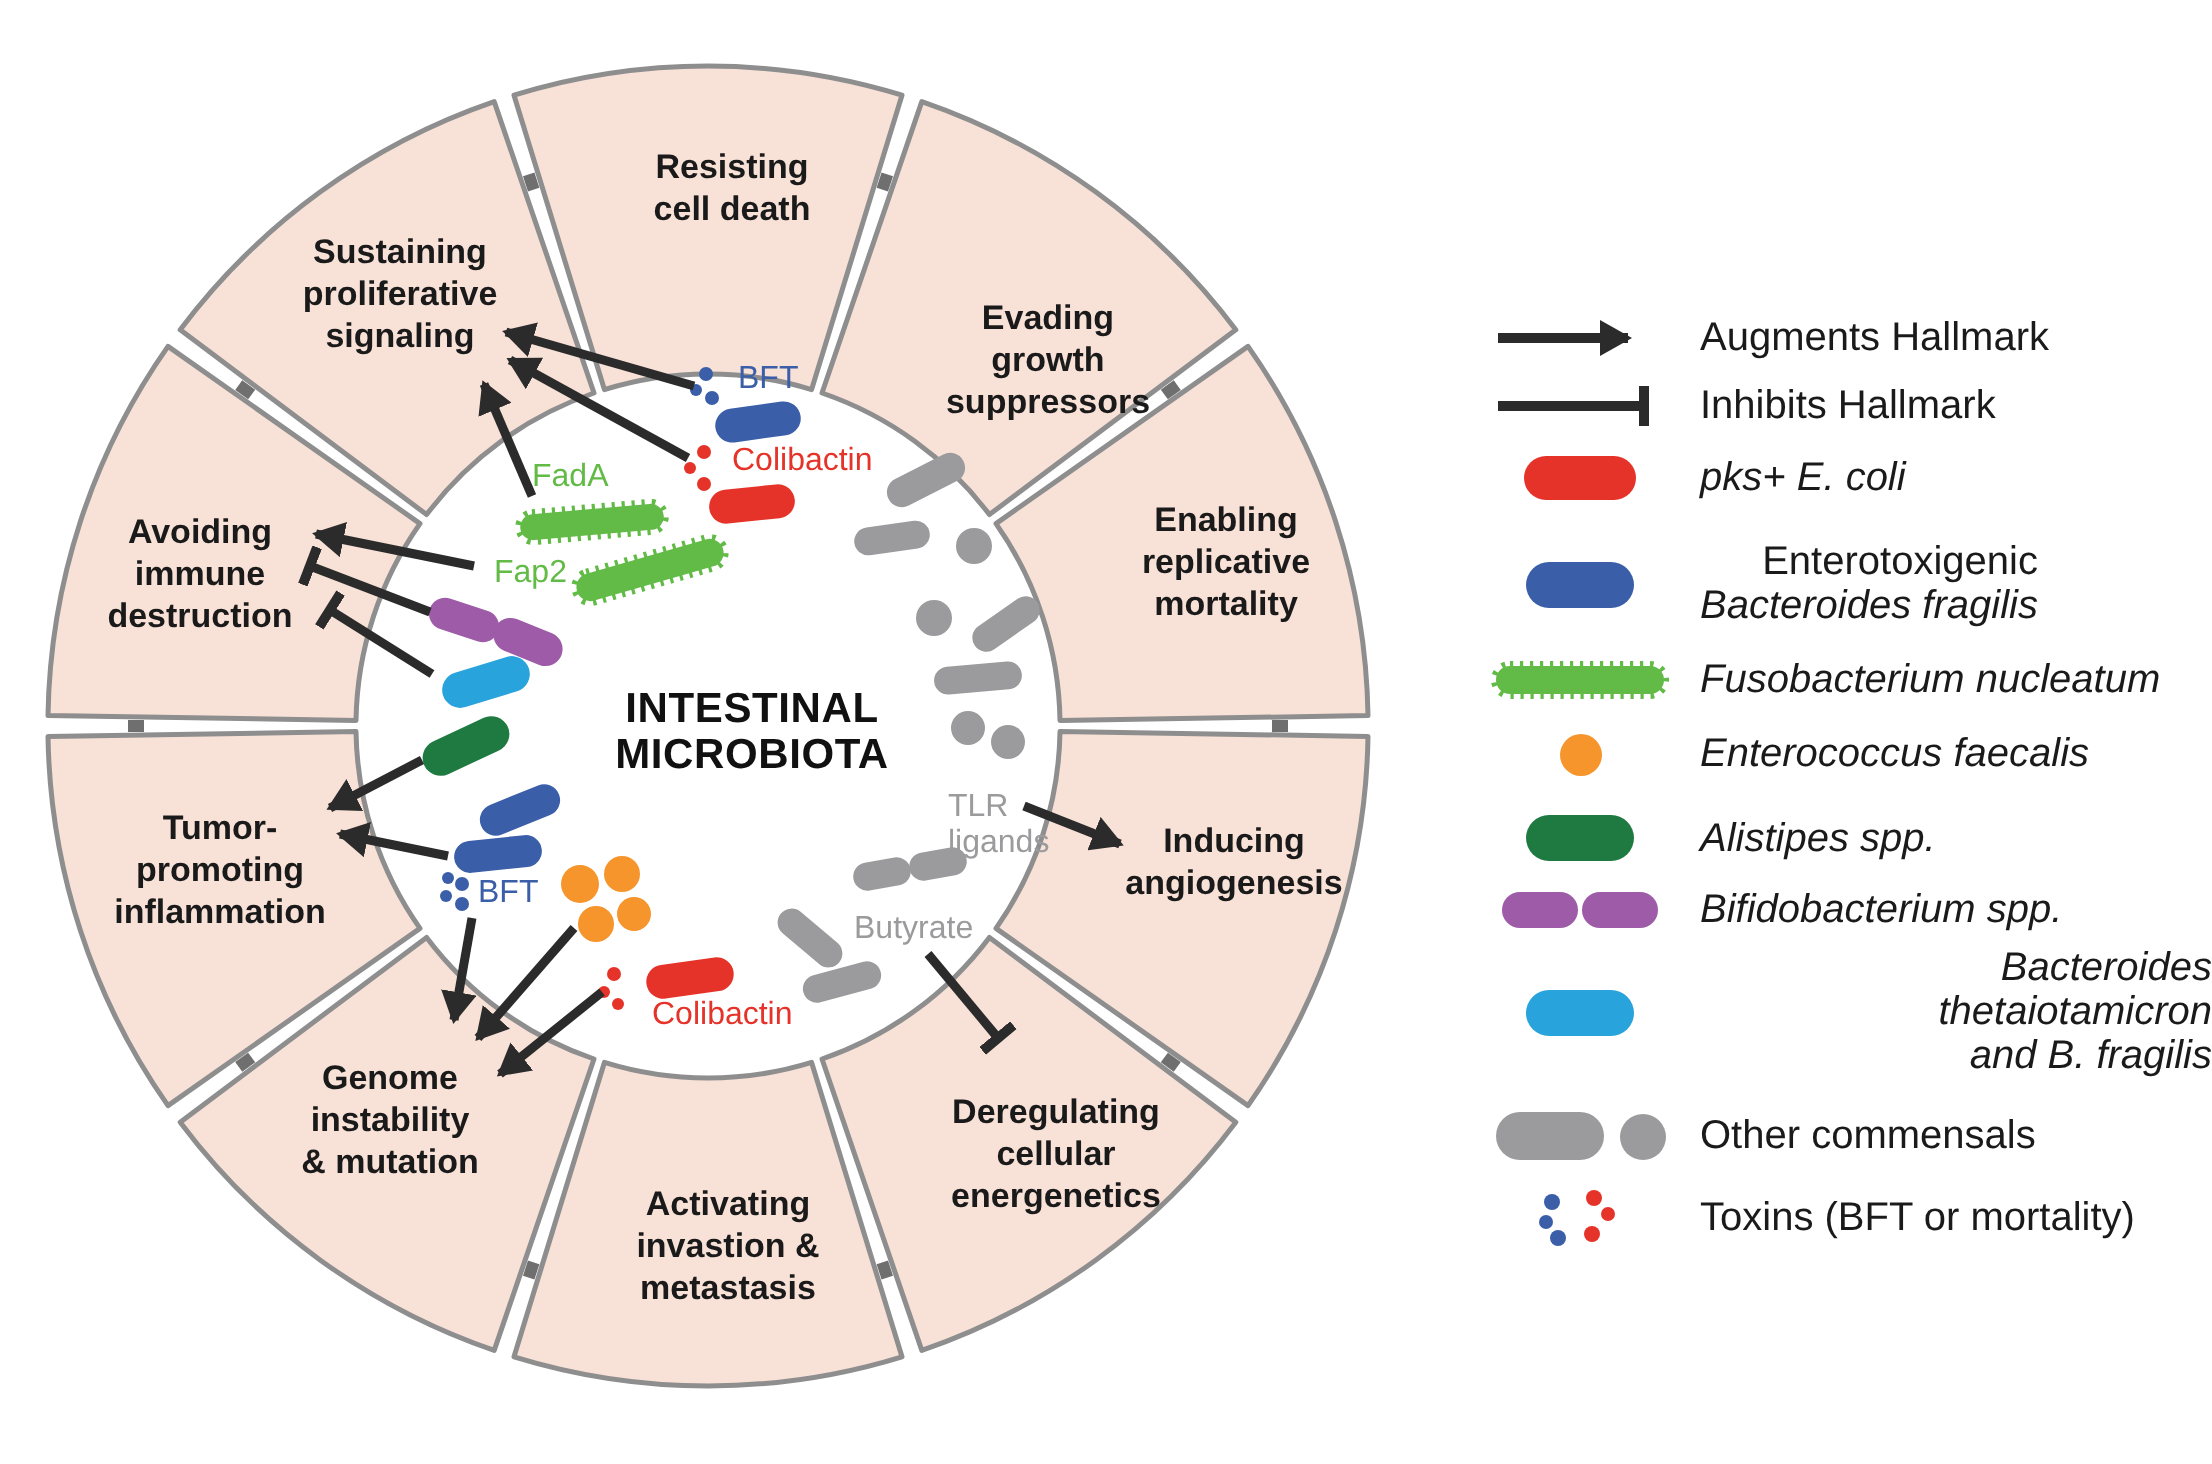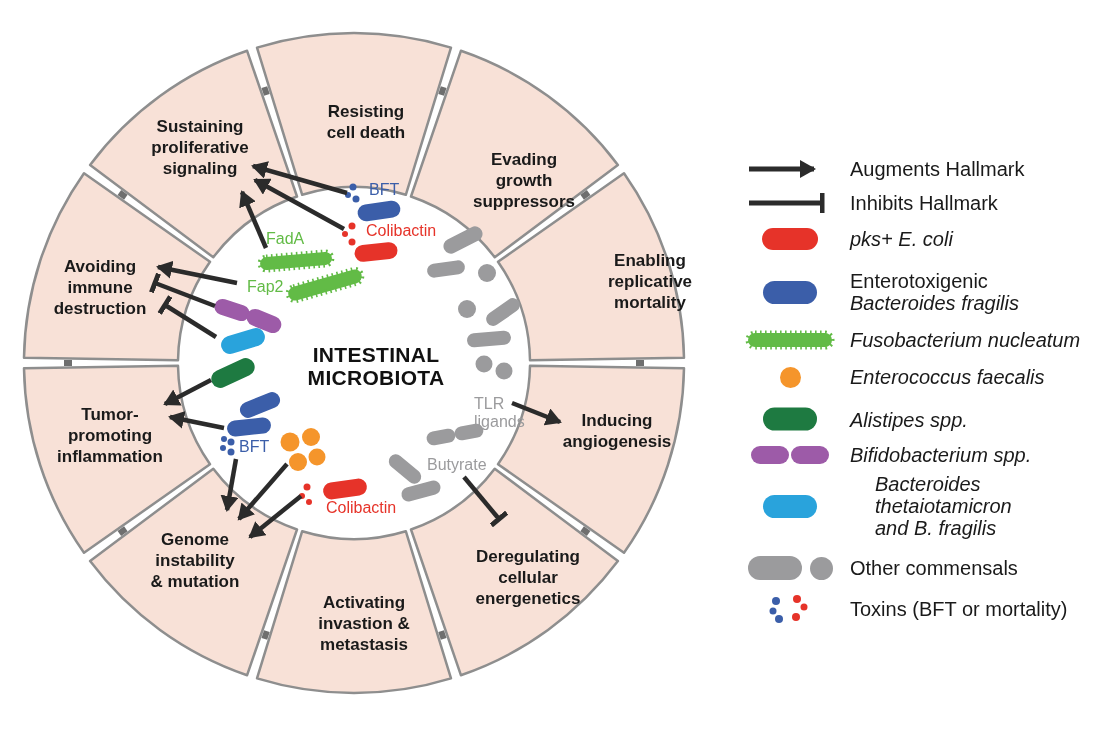--- a/index.html
+++ b/index.html
@@ -8,21 +8,21 @@
   #diagram-svg{position:absolute;left:0;top:0;}
   .hallmark-label{position:absolute;transform:translate(-50%,-50%);text-align:center;
                   font-weight:bold;font-size:17px;line-height:21px;white-space:pre-line;color:#1a1a1a;}
   .center-title{position:absolute;transform:translate(-50%,-50%);text-align:center;
                 font-weight:bold;font-size:21px;line-height:23px;letter-spacing:.3px;white-space:pre-line;color:#111;}
   .mini-label{position:absolute;font-size:16px;line-height:18px;white-space:pre-line;}
   .lbl-blue{color:#3b5ea9;}
   .lbl-red{color:#e63329;}
   .lbl-green{color:#62bb46;}
   .lbl-gray{color:#9b9b9d;}
-  .legend-row{position:absolute;left:736px;display:flex;align-items:center;transform:translateY(-50%);}
+  .legend-row{position:absolute;left:736px;display:flex;align-items:center;transform:translateY(-50%);text-align:right;}
   .legend-icon{width:108px;display:flex;align-items:center;justify-content:center;flex:0 0 108px;}
   .legend-text{font-size:20px;line-height:22px;margin-left:6px;white-space:pre-line;color:#1a1a1a;}
   .it{font-style:italic;}
   .pill{border-radius:12px;}
   .pill-red{width:56px;height:22px;background:#e63329;}
   .pill-blue{width:54px;height:23px;background:#3b5ea9;}
   .pill-dkgreen{width:54px;height:23px;background:#1e7a41;}
   .pill-cyan{width:54px;height:23px;background:#29a3dc;}
   .pill-gray{width:54px;height:24px;background:#9b9b9d;}
   .circle-orange{width:21px;height:21px;border-radius:50%;background:#f5952b;}
@@ -144,26 +144,26 @@
       <line x1="211" y1="380" x2="165" y2="404" marker-end="url(#mArrow)"></line>
       <line x1="224" y1="428" x2="170" y2="417" marker-end="url(#mArrow)"></line>
       <line x1="236" y1="459" x2="227" y2="510" marker-end="url(#mArrow)"></line>
       <line x1="287" y1="464" x2="239" y2="519" marker-end="url(#mArrow)"></line>
       <line x1="301" y1="496" x2="250" y2="537" marker-end="url(#mArrow)"></line>
       <line x1="512" y1="403" x2="560" y2="422" marker-end="url(#mArrow)"></line>
       <line x1="464" y1="477" x2="499" y2="519" marker-end="url(#mTbar)"></line>
     </g>
   </svg>
 
-  <div class="hallmark-label" style="left:366px;top:94px;margin-top:28px;">Resisting
+  <div class="hallmark-label" style="left:366px;top:94px;">Resisting
 cell death</div>
   <div class="hallmark-label" style="left:524px;top:144px;margin-top:36px;">Evading
 growth
 suppressors</div>
-  <div class="hallmark-label" style="left:613px;top:281px;margin-left:37px;">Enabling
+  <div class="hallmark-label" style="left:613px;top:281px;">Enabling
 replicative
 mortality</div>
   <div class="hallmark-label" style="left:617px;top:431px;">Inducing
 angiogenesis</div>
   <div class="hallmark-label" style="left:528px;top:577px;">Deregulating
 cellular
 energenetics</div>
   <div class="hallmark-label" style="left:364px;top:623px;">Activating
 invastion &amp;
 metastasis</div>

